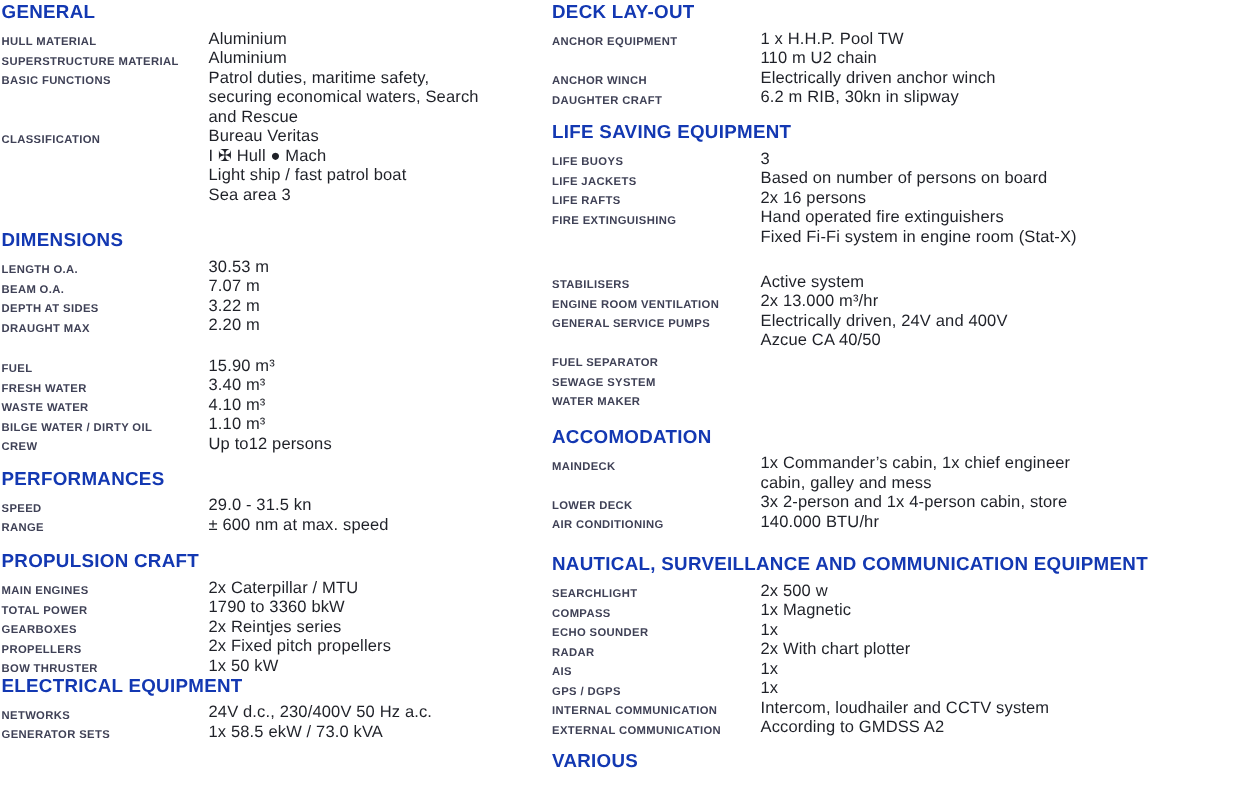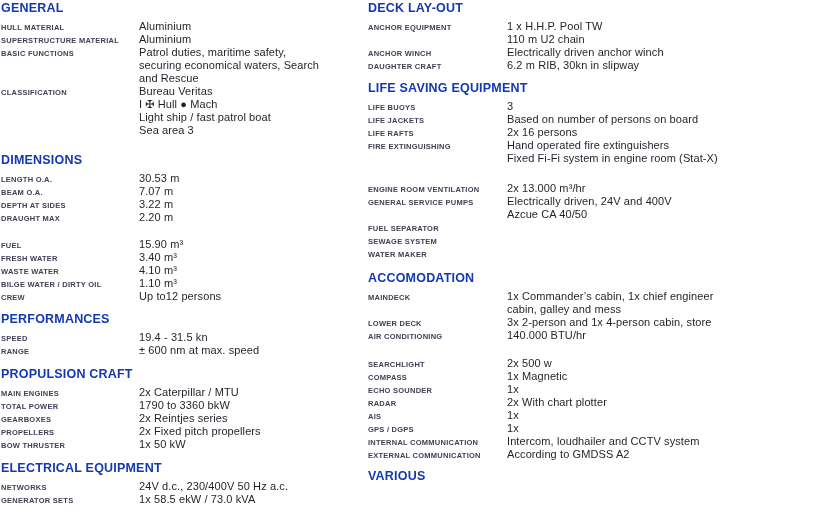--- a/index.html
+++ b/index.html
@@ -25,21 +25,21 @@
   }
   #col-left  { left: 1px;   width: 360px; --labw: 138px; }
   #col-right { left: 368px; width: 458px; --labw: 139px; }
 
   .section { margin: 0; }
   
   #col-left  .sec-1 { margin-top: 17px; }
   #col-left  .sec-2 { margin-top: 14px; }
   #col-left  .sec-3 { margin-top: 10px; }
   #col-left  .sec-4 { margin-top: 11px; }
-  #col-left  .sec-5 { margin-top: 11px;  }
+  #col-left  .sec-5 { margin-top: 0;  }
   #col-right .sec-1 { margin-top: 10px; }
   #col-right .sec-2 { margin-top: 17px; }
   #col-right .sec-3 { margin-top: 12px; }
   #col-right .sec-4 { margin-top: 15px; }
   #col-right .sec-5 { margin-top: 9px;  }
 
   .heading {
     font-size: 12.5px;
     line-height: 13px;
     font-weight: bold;
@@ -167,21 +167,21 @@
           <div class="value">
             <div class="vline">Up to12 persons</div>
           </div>
         </div>
       </div>
       <div class="section sec-3">
         <div class="heading">PERFORMANCES</div>
         <div class="row">
           <div class="label">SPEED</div>
           <div class="value">
-            <div class="vline">19.4 - 31.5 kn</div>
+            <div class="vline">29.0 - 31.5 kn</div>
           </div>
         </div>
         <div class="row">
           <div class="label">RANGE</div>
           <div class="value">
             <div class="vline">± 600 nm at max. speed</div>
           </div>
         </div>
       </div>
       <div class="section sec-4">
@@ -279,20 +279,26 @@
         <div class="row">
           <div class="label">FIRE EXTINGUISHING</div>
           <div class="value">
             <div class="vline">Hand operated fire extinguishers</div>
             <div class="vline">Fixed Fi-Fi system in engine room (Stat-X)</div>
           </div>
         </div>
       </div>
       <div class="section sec-2">
         <div class="row">
+          <div class="label">STABILISERS</div>
+          <div class="value">
+            <div class="vline">Active system</div>
+          </div>
+        </div>
+        <div class="row">
           <div class="label">ENGINE ROOM VENTILATION</div>
           <div class="value">
             <div class="vline">2x 13.000 m³/hr</div>
           </div>
         </div>
         <div class="row">
           <div class="label">GENERAL SERVICE PUMPS</div>
           <div class="value">
             <div class="vline">Electrically driven, 24V and 400V</div>
             <div class="vline">Azcue CA 40/50</div>
@@ -327,20 +333,21 @@
           </div>
         </div>
         <div class="row">
           <div class="label">AIR CONDITIONING</div>
           <div class="value">
             <div class="vline">140.000 BTU/hr</div>
           </div>
         </div>
       </div>
       <div class="section sec-4">
+        <div class="heading">NAUTICAL, SURVEILLANCE AND COMMUNICATION EQUIPMENT</div>
         <div class="row">
           <div class="label">SEARCHLIGHT</div>
           <div class="value">
             <div class="vline">2x 500 w</div>
           </div>
         </div>
         <div class="row">
           <div class="label">COMPASS</div>
           <div class="value">
             <div class="vline">1x Magnetic</div>

